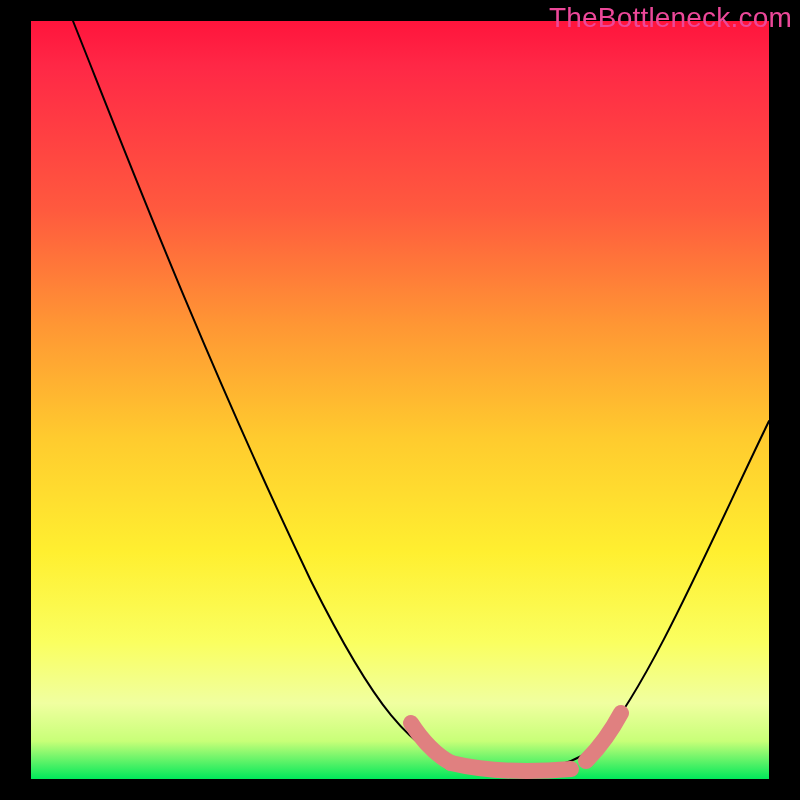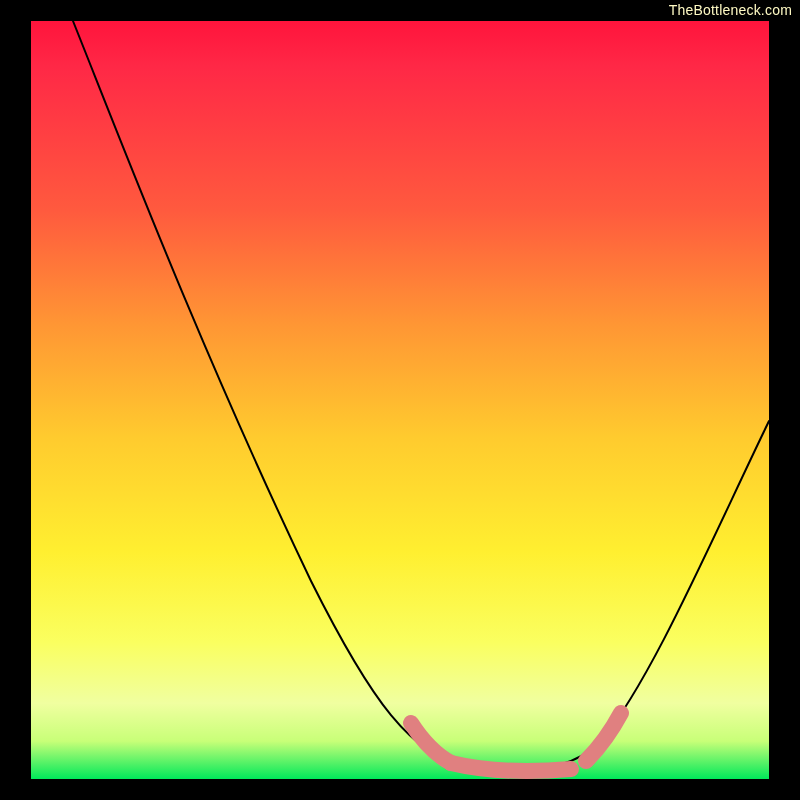--- a/index.html
+++ b/index.html
@@ -36,22 +36,22 @@
       #faff60 82%,
       #f0ffa0 90%,
       #c8ff78 95%,
       #00e85a 100%
     );
   }
   .watermark {
     position: absolute;
     top: 2px;
     right: 8px;
-    color: #fef9c3;
-    font-size: 14px;
+    color: #ec4899;
+    font-size: 28px;
     font-weight: 400;
     letter-spacing: 0.2px;
     user-select: none;
   }
   svg.curve {
     position: absolute;
     left: 0;
     top: 0;
     width: 738px;
     height: 758px;

